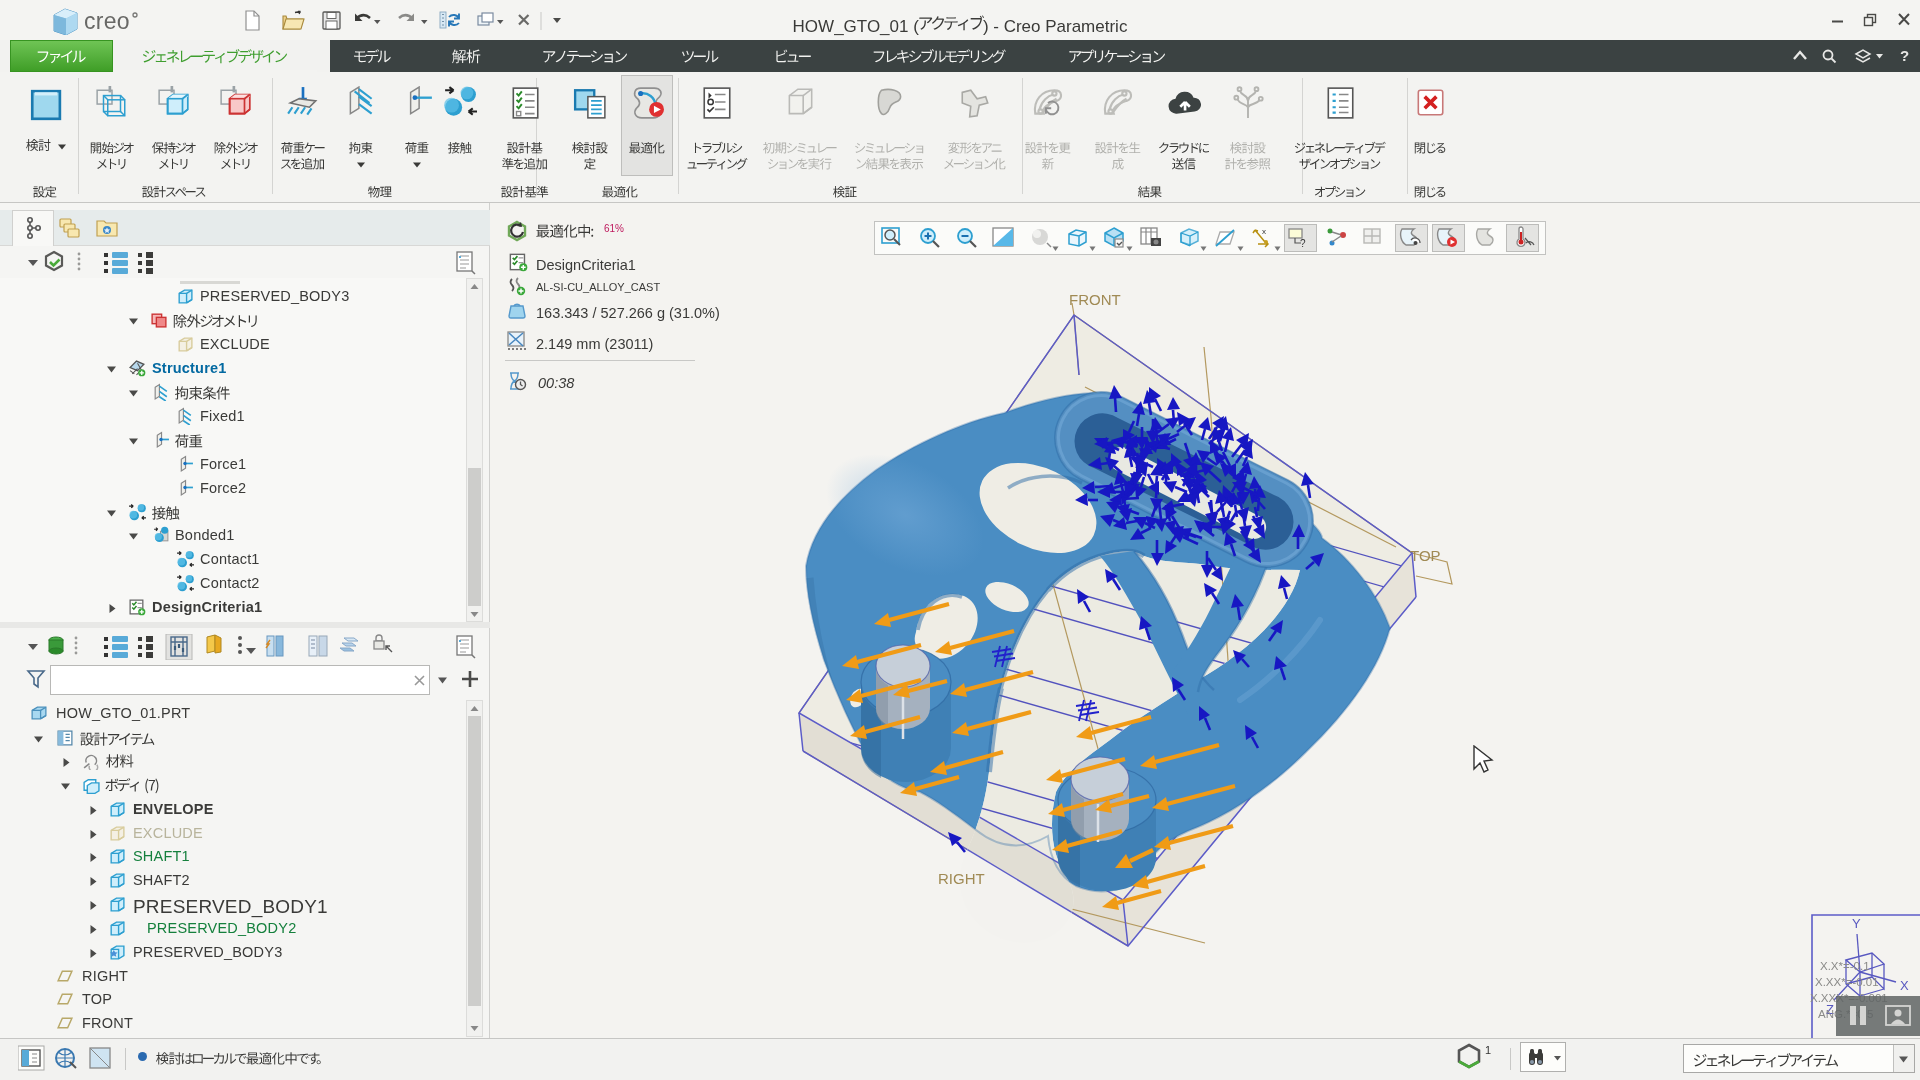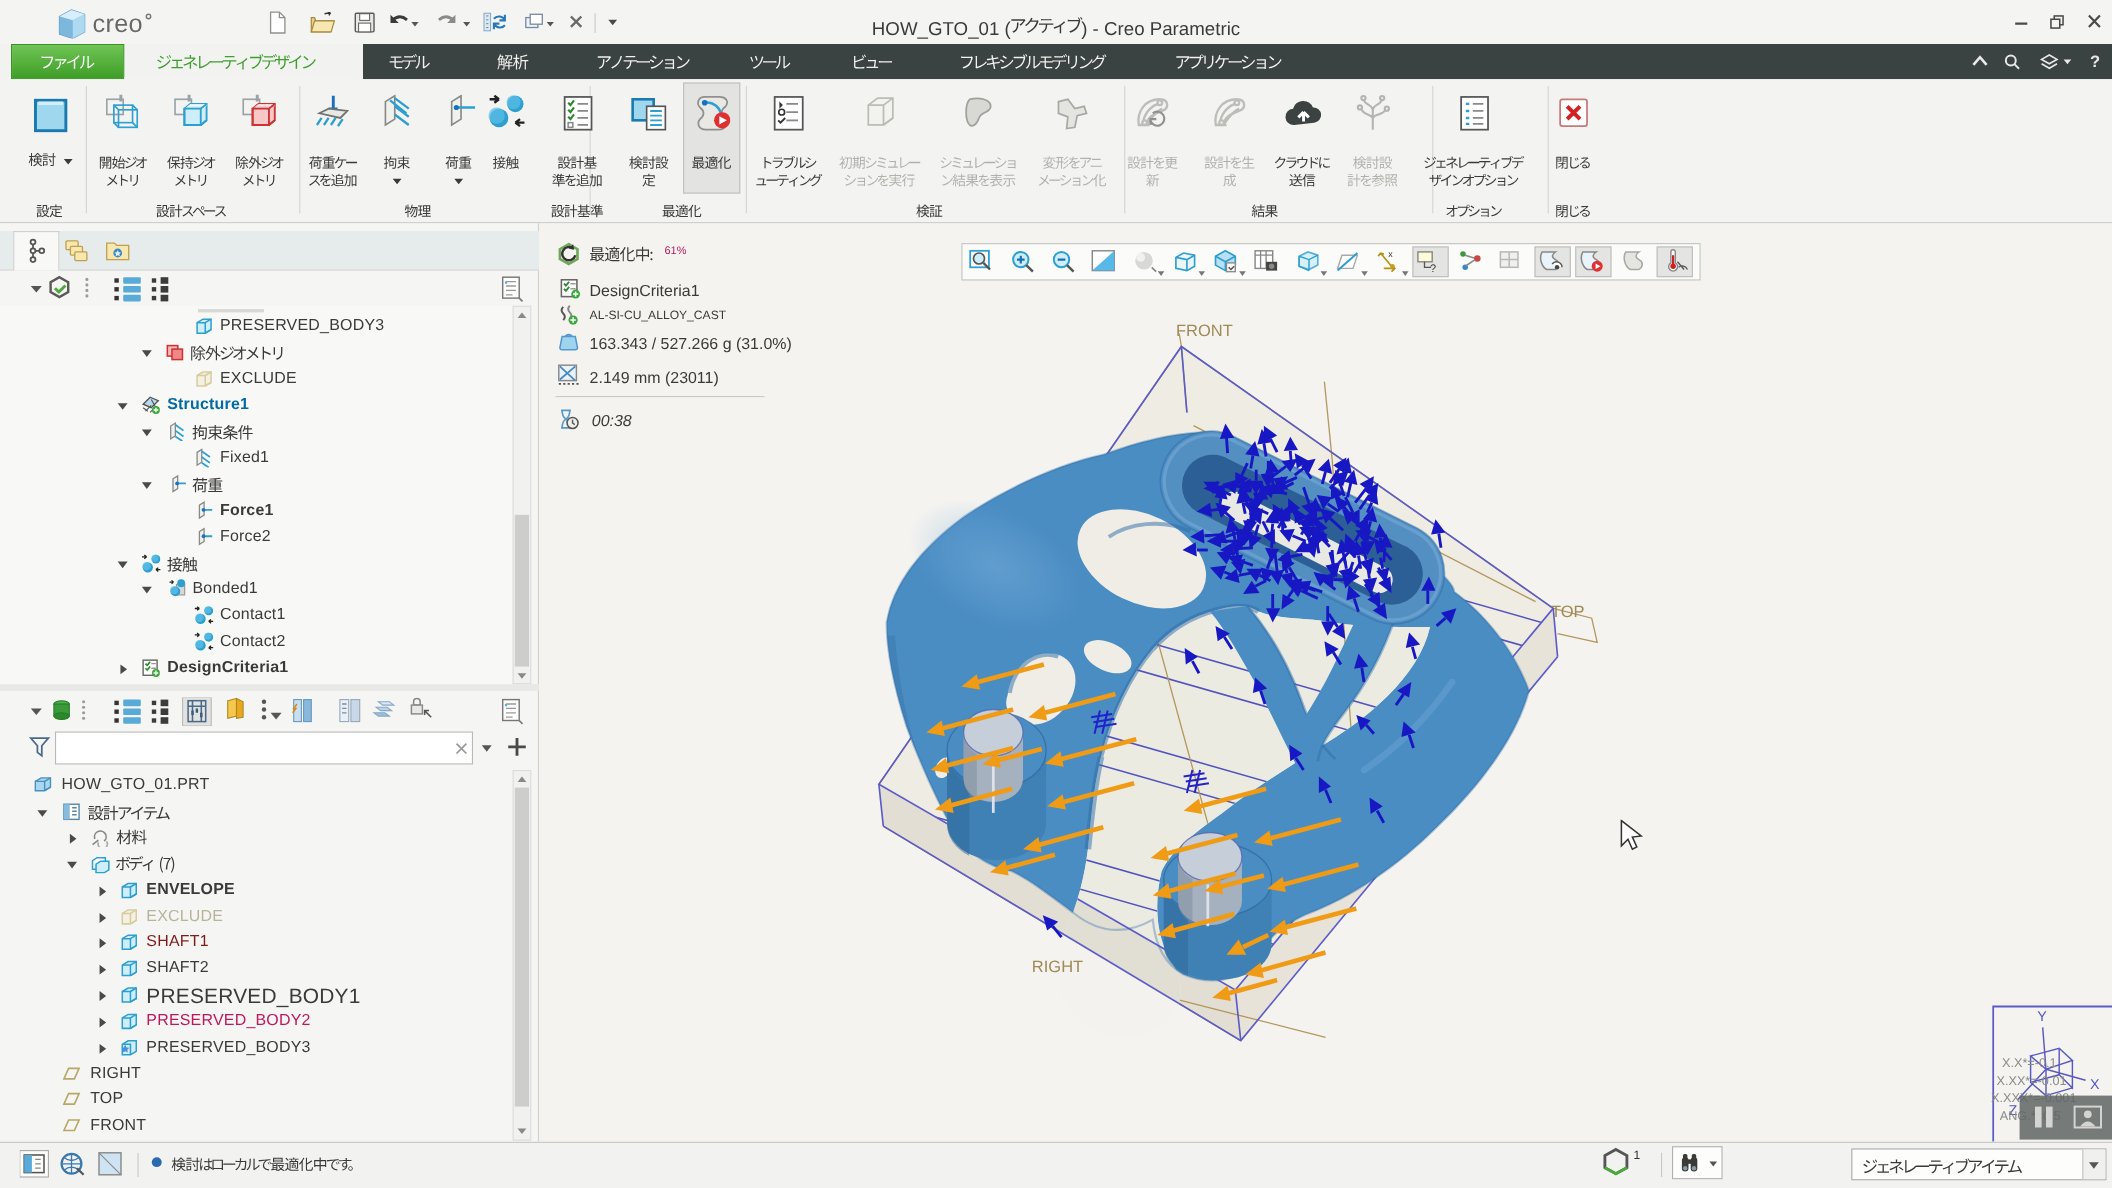--- a/index.html
+++ b/index.html
@@ -502,21 +502,21 @@
     <circle cx="8.5" cy="8" r="1.6" fill="#1a70c0"></circle>
   </svg>
 <svg class="abs" style="left:175px;top:432px;overflow:visible" width="28" height="19" viewBox="0 -14.5 28 19">
     <path fill="#3a3a38" d="M4.7 -8L4.7 -7L10.9 -7L10.9 -0.2C10.9 0 10.8 0.1 10.6 0.1C10.3 0.1 9.4 0.1 8.4 0.1C8.6 0.3 8.7 0.8 8.8 1.1C10 1.1 10.9 1.1 11.4 0.9C11.8 0.7 12 0.4 12 -0.2L12 -7L13.4 -7L13.4 -8ZM3.4 -8.7C2.7 -7.1 1.4 -5.5 0 -4.4C0.3 -4.2 0.6 -3.7 0.8 -3.5C1.2 -3.9 1.7 -4.4 2.2 -4.9L2.2 1.1L3.3 1.1L3.3 -6.3C3.7 -7 4.1 -7.7 4.5 -8.4ZM4.9 -5.7L4.9 -0.7L5.9 -0.7L5.9 -1.6L9.5 -1.6L9.5 -5.7ZM5.9 -4.7L8.5 -4.7L8.5 -2.5L5.9 -2.5ZM8.9 -12.2L8.9 -11L4.9 -11L4.9 -12.2L3.8 -12.2L3.8 -11L0.5 -11L0.5 -10L3.8 -10L3.8 -8.7L4.9 -8.7L4.9 -10L8.9 -10L8.9 -8.7L9.9 -8.7L9.9 -10L13.3 -10L13.3 -11L9.9 -11L9.9 -12.2ZM15.7 -7.8L15.7 -3.3L20.1 -3.3L20.1 -2.3L15.3 -2.3L15.3 -1.5L20.1 -1.5L20.1 -0.2L14.2 -0.2L14.2 0.7L27.2 0.7L27.2 -0.2L21.2 -0.2L21.2 -1.5L26.3 -1.5L26.3 -2.3L21.2 -2.3L21.2 -3.3L25.7 -3.3L25.7 -7.8L21.2 -7.8L21.2 -8.7L27.1 -8.7L27.1 -9.6L21.2 -9.6L21.2 -10.7C22.9 -10.9 24.4 -11 25.7 -11.3L25.1 -12.1C22.8 -11.7 18.7 -11.4 15.3 -11.3C15.4 -11.1 15.6 -10.7 15.6 -10.5C17 -10.5 18.5 -10.6 20.1 -10.6L20.1 -9.6L14.3 -9.6L14.3 -8.7L20.1 -8.7L20.1 -7.8ZM16.8 -5.2L20.1 -5.2L20.1 -4.1L16.8 -4.1ZM21.2 -5.2L24.6 -5.2L24.6 -4.1L21.2 -4.1ZM16.8 -7L20.1 -7L20.1 -6L16.8 -6ZM21.2 -7L24.6 -7L24.6 -6L21.2 -6Z"></path>
   </svg>
 <svg class="abs" style="left:176px;top:455px" width="18" height="18" viewBox="0 0 17 17">
     <path d="M5 4 l4 -2.5 v11 l-4 2.5 z" fill="#f0f0ec" stroke="#888" stroke-width="1.1"></path>
     <path d="M8 8 h8" stroke="#2d9fd0" stroke-width="1.6"></path>
     <circle cx="8.5" cy="8" r="1.6" fill="#1a70c0"></circle>
   </svg>
-<div class="abs" style="left:200px;top:456px;font-size:14.5px;color:#3a3a38;font-weight:bold;letter-spacing:0.2px">Force1</div>
+<div class="abs" style="left:200px;top:456px;font-size:14.5px;color:#3a3a38;font-weight:normal;letter-spacing:0.2px">Force1</div>
 <svg class="abs" style="left:176px;top:479px" width="18" height="18" viewBox="0 0 17 17">
     <path d="M5 4 l4 -2.5 v11 l-4 2.5 z" fill="#f0f0ec" stroke="#888" stroke-width="1.1"></path>
     <path d="M8 8 h8" stroke="#2d9fd0" stroke-width="1.6"></path>
     <circle cx="8.5" cy="8" r="1.6" fill="#1a70c0"></circle>
   </svg>
 <div class="abs" style="left:200px;top:480px;font-size:14.5px;color:#3a3a38;font-weight:normal;letter-spacing:0.2px">Force2</div>
 <svg class="abs" style="left:106px;top:509px" width="11" height="9" viewBox="0 0 11 9">
     <path d="M1 1.5 h9 l-4.5 6 z" fill="#4a4a48"></path>
   </svg>
 <svg class="abs" style="left:128px;top:503px" width="18" height="18" viewBox="0 0 17 17">
@@ -720,21 +720,21 @@
   </svg>
 <div class="abs" style="left:133px;top:825px;font-size:14.5px;color:#b8b49c;font-weight:normal;letter-spacing:0.2px">EXCLUDE</div>
 <svg class="abs" style="left:89px;top:852px" width="9" height="11" viewBox="0 0 9 11">
     <path d="M1.5 1 l6 4.5 l-6 4.5 z" fill="#4a4a48"></path>
   </svg>
 <svg class="abs" style="left:108px;top:847px" width="18" height="18" viewBox="0 0 17 17">
     <path d="M3 6 l5 -3 h7 v9 l-5 3 H3 Z" fill="#cfeefb" stroke="#2d9fd0" stroke-width="1.3"></path>
     <path d="M3 6 h7 v9" fill="none" stroke="#2d9fd0" stroke-width="1.3"></path>
     <path d="M10 6 l5 -3 M10 15 l5 -3" stroke="#2d9fd0" stroke-width="1.3"></path>
   </svg>
-<div class="abs" style="left:133px;top:848px;font-size:14.5px;color:#7f1d1d;font-weight:normal;letter-spacing:0.2px">SHAFT1</div>
+<div class="abs" style="left:133px;top:848px;font-size:14.5px;color:#15803d;font-weight:normal;letter-spacing:0.2px">SHAFT1</div>
 <svg class="abs" style="left:89px;top:876px" width="9" height="11" viewBox="0 0 9 11">
     <path d="M1.5 1 l6 4.5 l-6 4.5 z" fill="#4a4a48"></path>
   </svg>
 <svg class="abs" style="left:108px;top:871px" width="18" height="18" viewBox="0 0 17 17">
     <path d="M3 6 l5 -3 h7 v9 l-5 3 H3 Z" fill="#cfeefb" stroke="#2d9fd0" stroke-width="1.3"></path>
     <path d="M3 6 h7 v9" fill="none" stroke="#2d9fd0" stroke-width="1.3"></path>
     <path d="M10 6 l5 -3 M10 15 l5 -3" stroke="#2d9fd0" stroke-width="1.3"></path>
   </svg>
 <div class="abs" style="left:133px;top:872px;font-size:14.5px;color:#3a3a38;font-weight:normal;letter-spacing:0.2px">SHAFT2</div>
 <svg class="abs" style="left:89px;top:900px" width="9" height="11" viewBox="0 0 9 11">
@@ -747,21 +747,21 @@
   </svg>
 <div class="abs" style="left:133px;top:896px;font-size:19px;color:#3a3a38;font-weight:normal;letter-spacing:0.2px">PRESERVED_BODY1</div>
 <svg class="abs" style="left:89px;top:924px" width="9" height="11" viewBox="0 0 9 11">
     <path d="M1.5 1 l6 4.5 l-6 4.5 z" fill="#4a4a48"></path>
   </svg>
 <svg class="abs" style="left:108px;top:919px" width="18" height="18" viewBox="0 0 17 17">
     <path d="M3 6 l5 -3 h7 v9 l-5 3 H3 Z" fill="#cfeefb" stroke="#2d9fd0" stroke-width="1.3"></path>
     <path d="M3 6 h7 v9" fill="none" stroke="#2d9fd0" stroke-width="1.3"></path>
     <path d="M10 6 l5 -3 M10 15 l5 -3" stroke="#2d9fd0" stroke-width="1.3"></path>
   </svg>
-<div class="abs" style="left:133px;top:920px;font-size:14.5px;color:#be185d;font-weight:normal;letter-spacing:0.2px">PRESERVED_BODY2</div>
+<div class="abs" style="left:147px;top:920px;font-size:14.5px;color:#15803d;font-weight:normal;letter-spacing:0.2px">PRESERVED_BODY2</div>
 <svg class="abs" style="left:89px;top:948px" width="9" height="11" viewBox="0 0 9 11">
     <path d="M1.5 1 l6 4.5 l-6 4.5 z" fill="#4a4a48"></path>
   </svg>
 <svg class="abs" style="left:108px;top:943px" width="18" height="18" viewBox="0 0 17 17">
     <path d="M3 6 l5 -3 h7 v9 l-5 3 H3 Z" fill="#cfeefb" stroke="#2d9fd0" stroke-width="1.3"></path>
     <path d="M3 6 h7 v9" fill="none" stroke="#2d9fd0" stroke-width="1.3"></path>
     <path d="M5.5 6.5 l1.2 2.2 l2.4 .3 l-1.8 1.7 l.5 2.4 l-2.3 -1.2 l-2.3 1.2 l.5 -2.4 l-1.8 -1.7 l2.4 -.3 z" fill="#4a90d8"></path>
   </svg>
 <div class="abs" style="left:133px;top:944px;font-size:14.5px;color:#3a3a38;font-weight:normal;letter-spacing:0.2px">PRESERVED_BODY3</div>
 <svg class="abs" style="left:56px;top:967px" width="18" height="18" viewBox="0 0 17 17">

